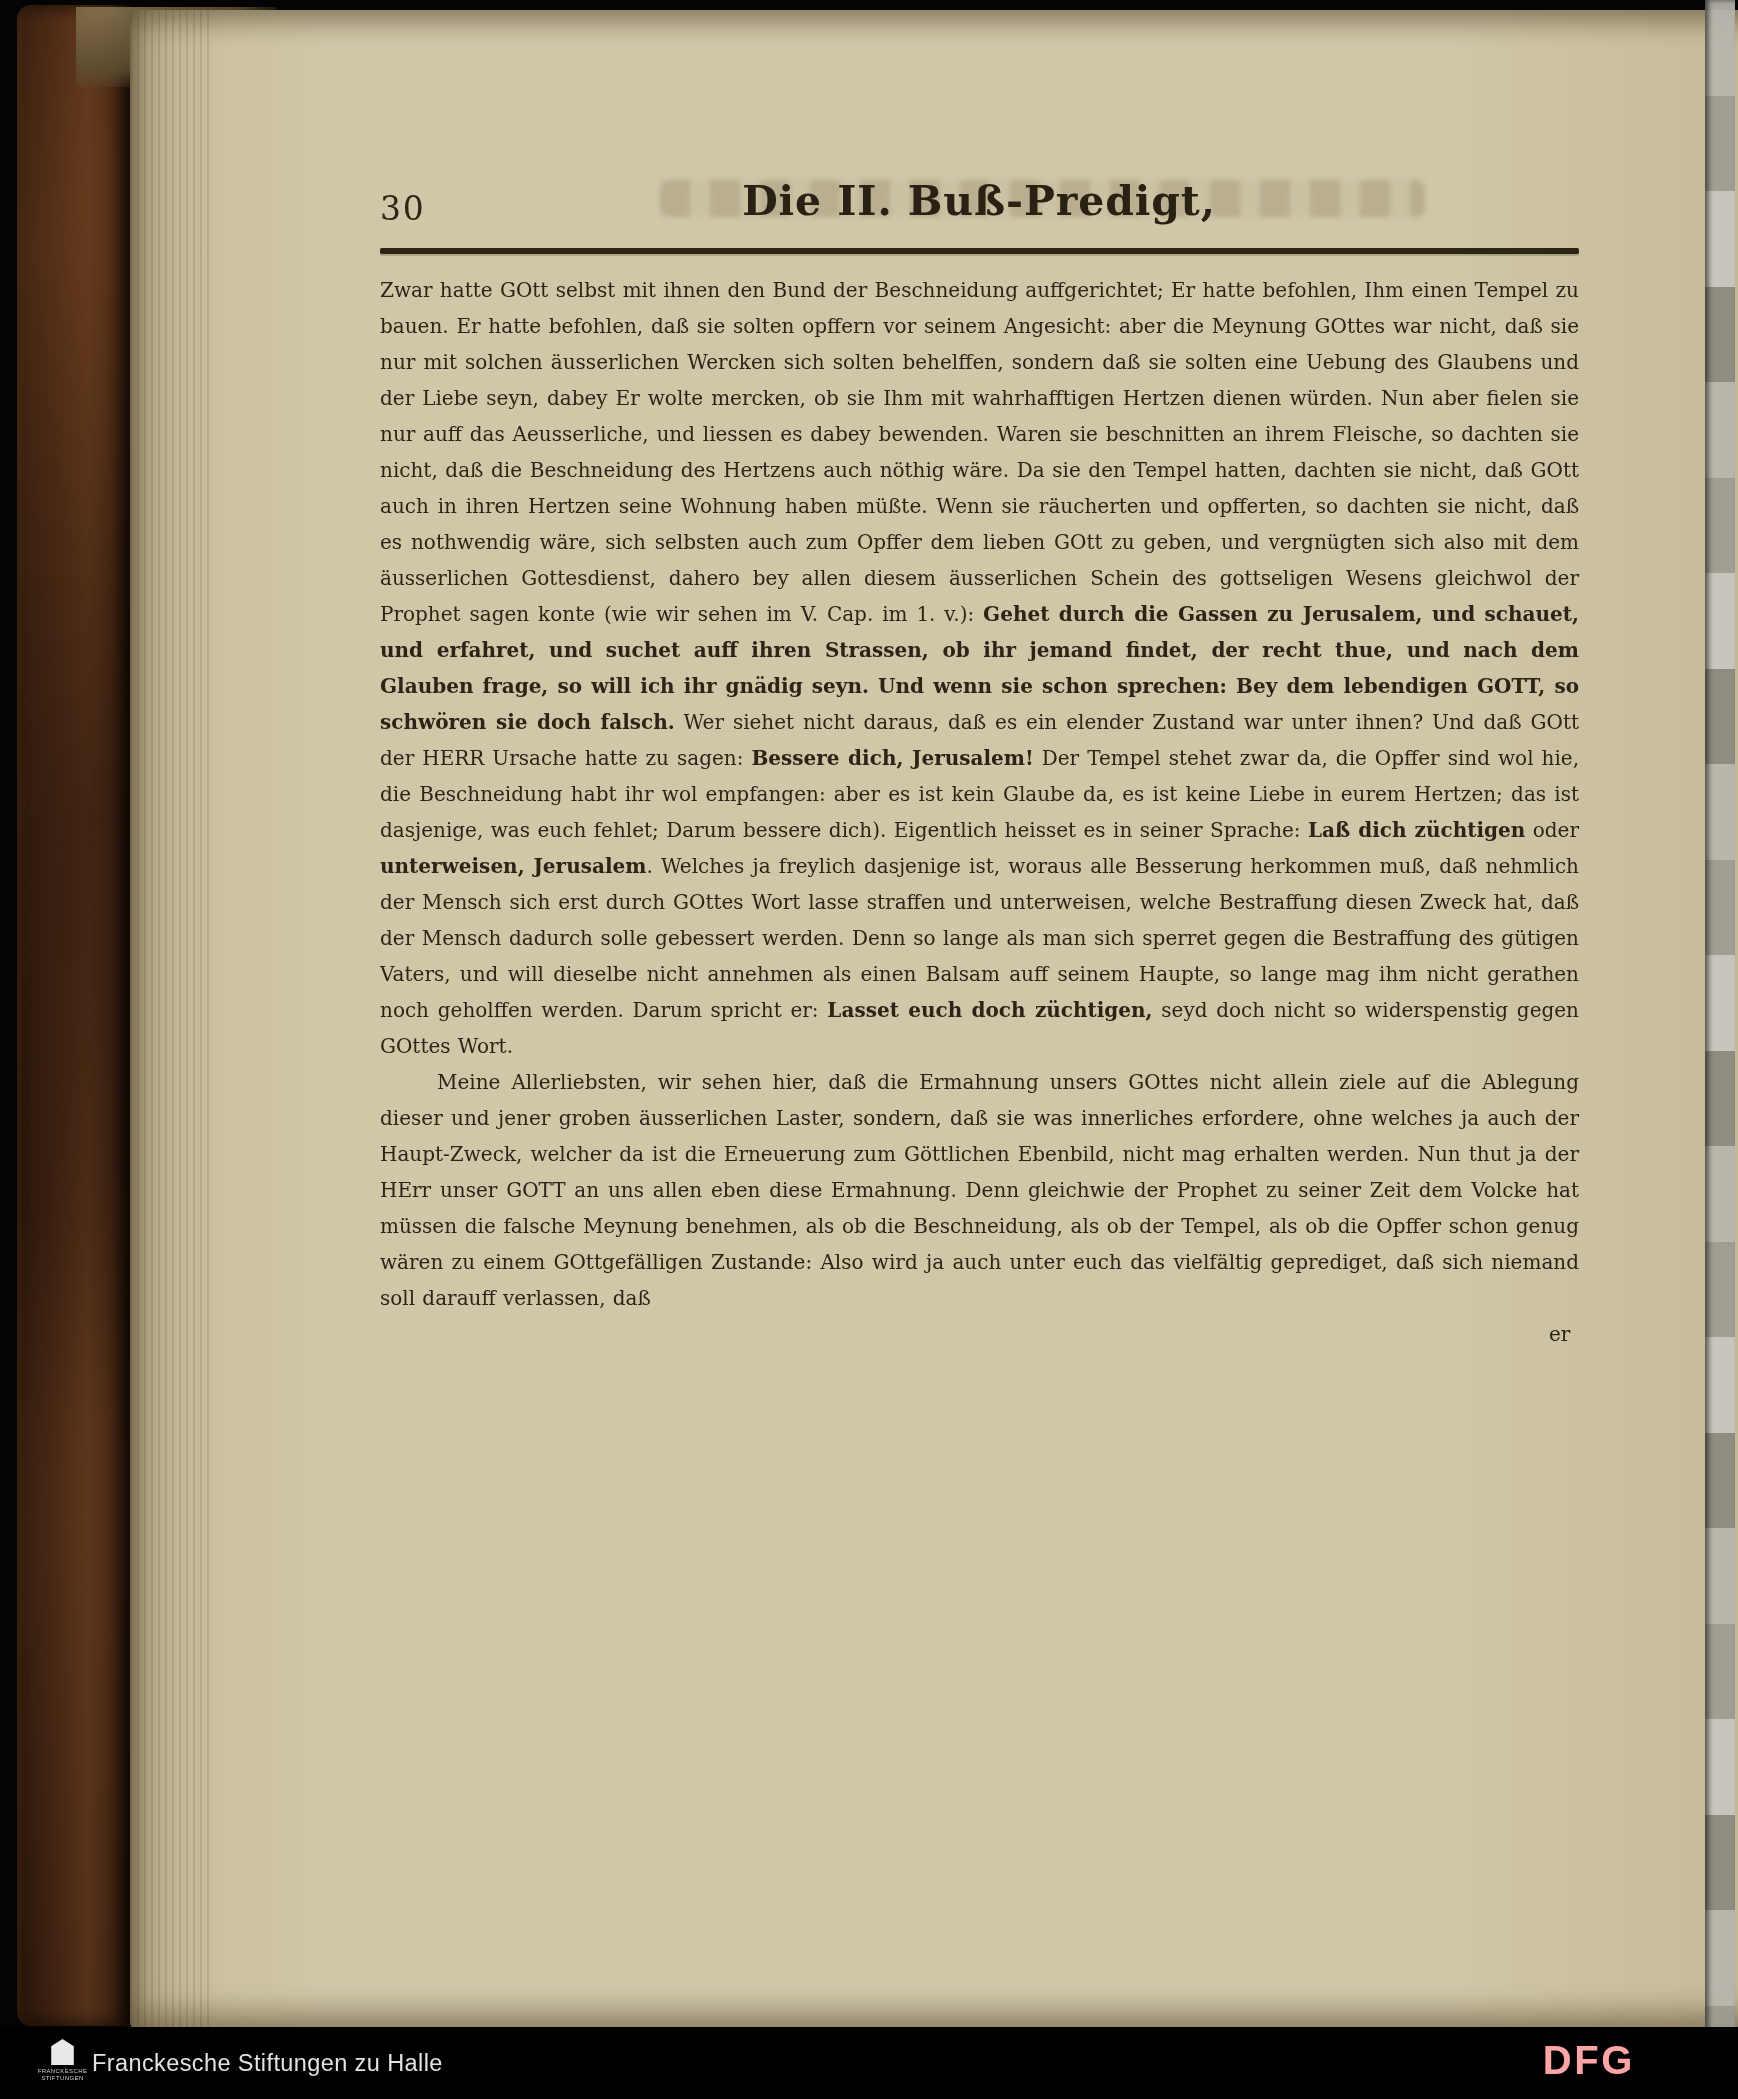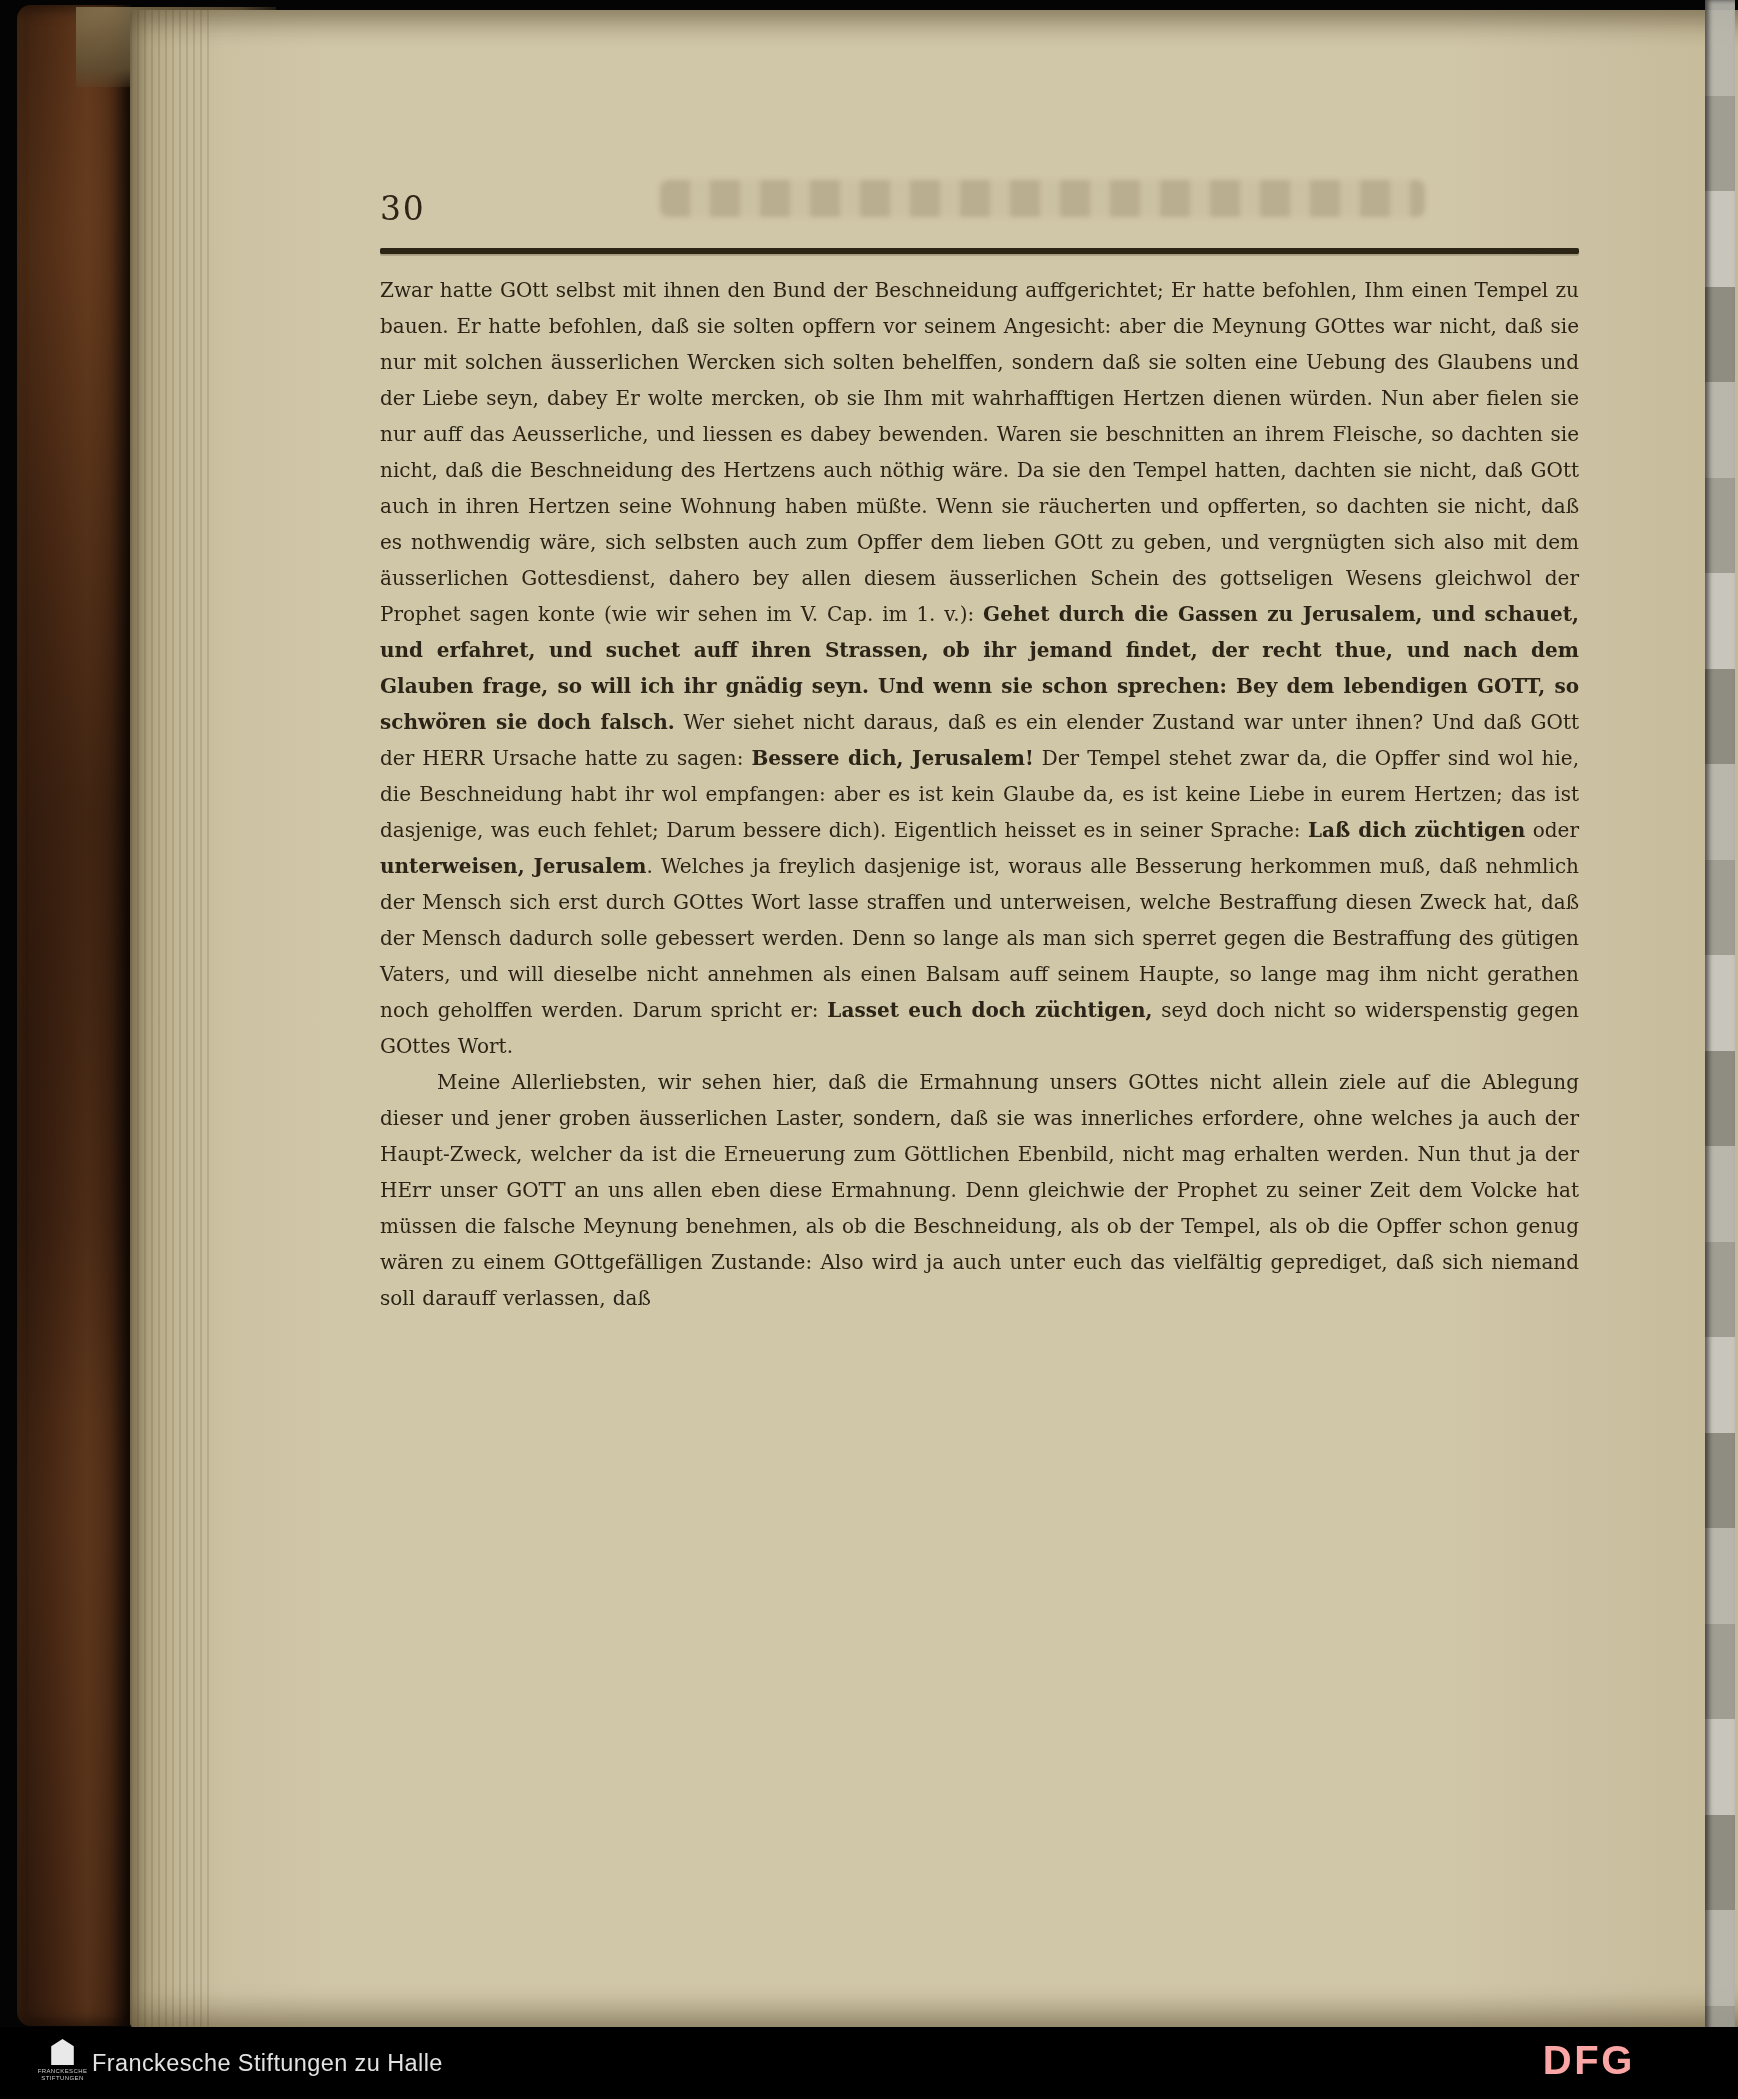--- a/index.html
+++ b/index.html
@@ -88,25 +88,27 @@
 <div class="stage">
 
   <div class="spine"></div>
   <div class="top-edge"></div>
 
   <div class="page">
     <div class="edge-stack"></div>
     <div class="ghost"></div>
 
     <span class="pagenum">30</span>
+    <h1 class="title">Die II. Buß-Predigt,</h1>
     <div class="rule"></div>
 
     <div class="bodytext" id="body-text">
         <p class="para"><span class="seg">Zwar hatte GOtt selbst mit ihnen den Bund der Beschneidung auffgerichtet; Er hatte befohlen, Ihm einen Tempel zu bauen.  Er hatte befohlen, daß sie solten opffern vor seinem Angesicht: aber die Meynung GOttes war nicht, daß sie nur mit solchen äusserlichen Wercken sich solten behelffen, sondern daß sie solten eine Uebung des Glaubens und der Liebe seyn, dabey Er wolte mercken, ob sie Ihm mit wahrhafftigen Hertzen dienen würden.  Nun aber fielen sie nur auff das Aeusserliche, und liessen es dabey bewenden.  Waren sie beschnitten an ihrem Fleische, so dachten sie nicht, daß die Beschneidung des Hertzens auch nöthig wäre. Da sie den Tempel hatten, dachten sie nicht, daß GOtt auch in ihren Hertzen seine Wohnung haben müßte.  Wenn sie räucherten und opfferten, so dachten sie nicht, daß es nothwendig wäre, sich selbsten auch zum Opffer dem lieben GOtt zu geben, und vergnügten sich also mit dem äusserlichen Gottesdienst, dahero bey allen diesem äusserlichen Schein des gottseligen Wesens gleichwol der Prophet sagen konte (wie wir sehen im V. Cap. im 1. v.): </span><span class="seg bold">Gehet durch die Gassen zu Jerusalem, und schauet, und erfahret, und suchet auff ihren Strassen, ob ihr jemand findet, der recht thue, und nach dem Glauben frage, so will ich ihr gnädig seyn.  Und wenn sie schon sprechen: Bey dem lebendigen GOTT, so schwören sie doch falsch.</span><span class="seg">  Wer siehet nicht daraus, daß es ein elender Zustand war unter ihnen?  Und daß GOtt der HERR Ursache hatte zu sagen: </span><span class="seg bold">Bessere dich, Jerusalem!</span><span class="seg">  Der Tempel stehet zwar da, die Opffer sind wol hie, die Beschneidung habt ihr wol empfangen: aber es ist kein Glaube da, es ist keine Liebe in eurem Hertzen; das ist dasjenige, was euch fehlet; Darum bessere dich).  Eigentlich heisset es in seiner Sprache: </span><span class="seg bold">Laß dich züchtigen</span><span class="seg"> oder </span><span class="seg bold">unterweisen, Jerusalem</span><span class="seg">.  Welches ja freylich dasjenige ist, woraus alle Besserung herkommen muß, daß nehmlich der Mensch sich erst durch GOttes Wort lasse straffen und unterweisen, welche Bestraffung diesen Zweck hat, daß der Mensch dadurch solle gebessert werden.  Denn so lange als man sich sperret gegen die Bestraffung des gütigen Vaters, und will dieselbe nicht annehmen als einen Balsam auff seinem Haupte, so lange mag ihm nicht gerathen noch geholffen werden.  Darum spricht er: </span><span class="seg bold">Lasset euch doch züchtigen,</span><span class="seg"> seyd doch nicht so widerspenstig gegen GOttes Wort.</span></p>
         <p class="para indent"><span class="seg">Meine Allerliebsten, wir sehen hier, daß die Ermahnung unsers GOttes nicht allein ziele auf die Ablegung dieser und jener groben äusserlichen Laster, sondern, daß sie was innerliches erfordere, ohne welches ja auch der Haupt-Zweck, welcher da ist die Erneuerung zum Göttlichen Ebenbild, nicht mag erhalten werden.  Nun thut ja der HErr unser GOTT an uns allen eben diese Ermahnung. Denn gleichwie der Prophet zu seiner Zeit dem Volcke hat müssen die falsche Meynung benehmen, als ob die Beschneidung, als ob der Tempel, als ob die Opffer schon genug wären zu einem GOttgefälligen Zustande: Also wird ja auch unter euch das vielfältig geprediget, daß sich niemand soll darauff verlassen, daß</span></p>
+        <div class="catchword">er</div>
       </div>
   </div>
 
   <div class="ruler"></div>
 
   <div class="footer">
     <div class="inst">
       <div class="inst-logo">
         <div class="glyph"></div>
         <div class="micro">FRANCKESCHE STIFTUNGEN</div>

